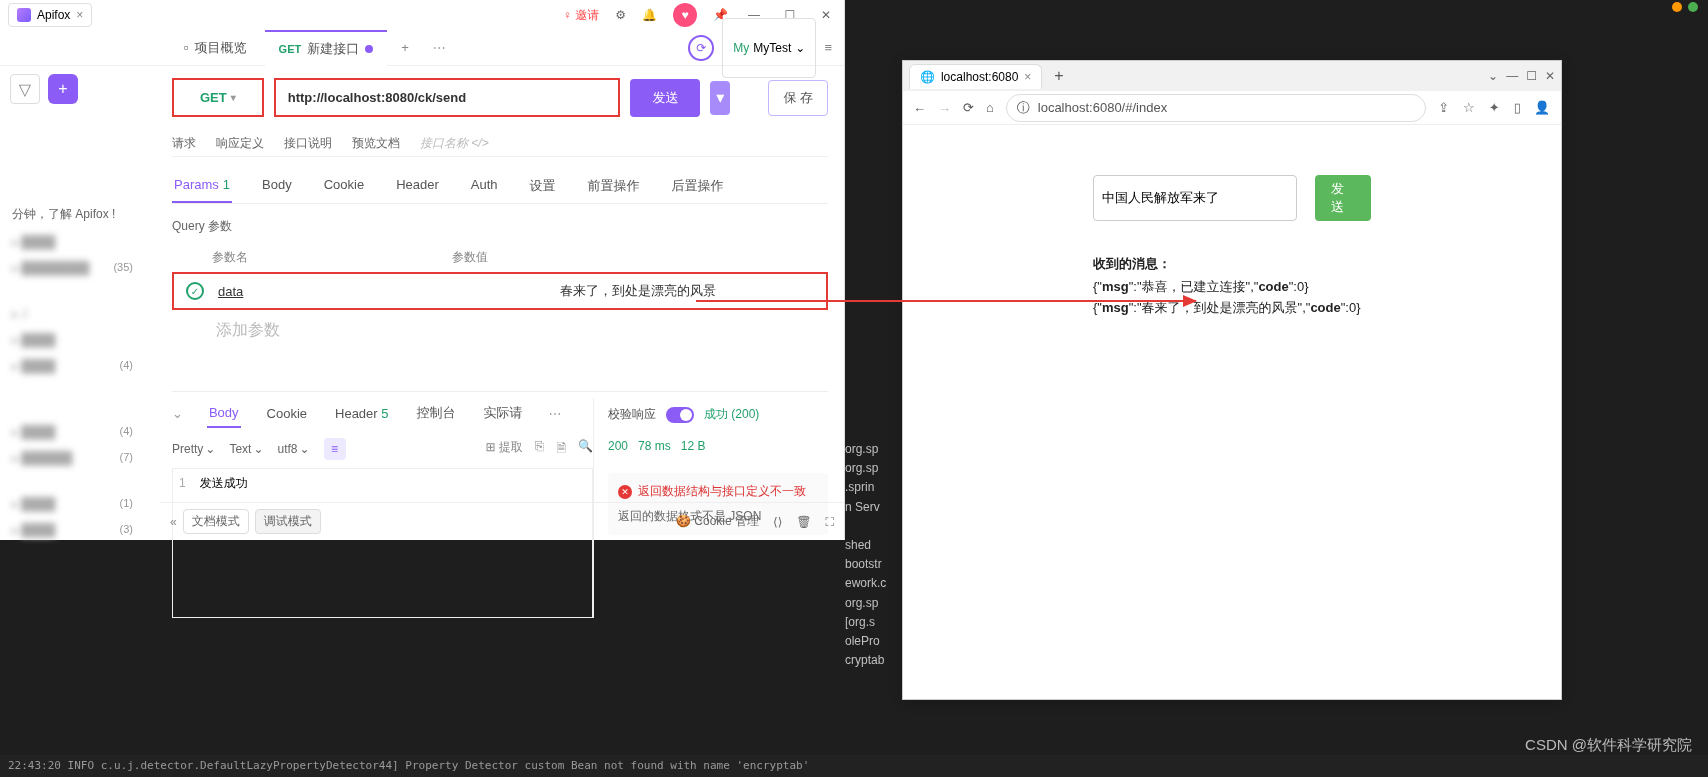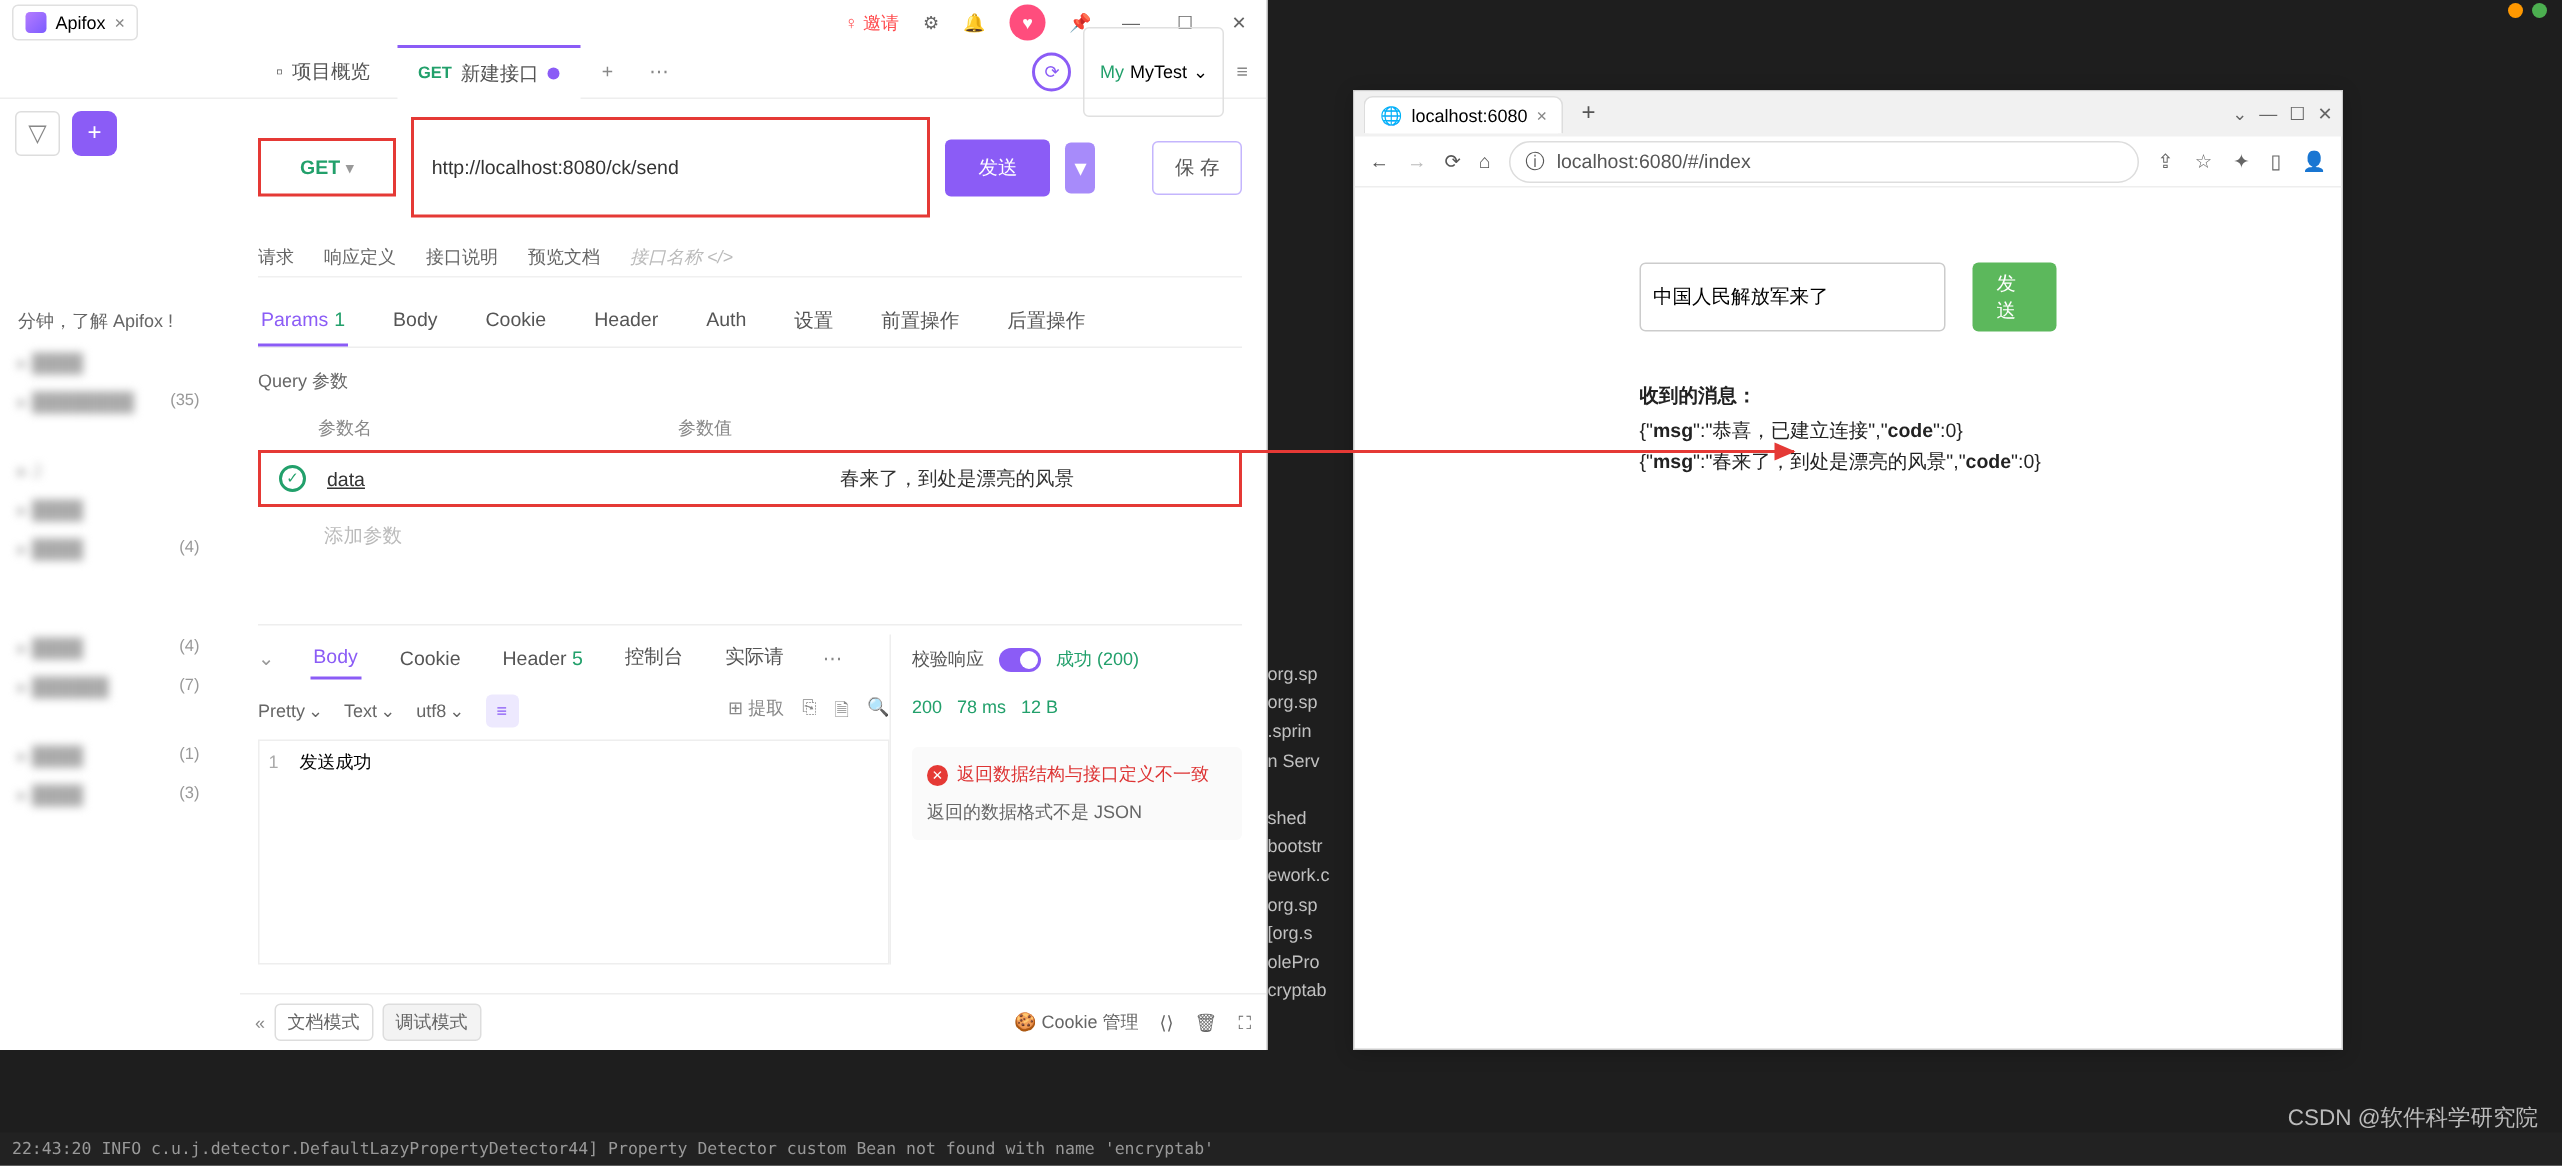--- a/index.html
+++ b/index.html
@@ -1,19 +1,19 @@
 <!DOCTYPE html>
 <html><head>
 <meta charset="utf-8">
 <style>
 * { margin:0; padding:0; box-sizing:border-box; font-family:-apple-system,"Microsoft YaHei",sans-serif; }
 body { background:#fff; width:1708px; height:777px; overflow:hidden; position:relative; }
 
 
-.apifox { width:845px; height:700px; background:#fff; position:relative; border-right:1px solid #ddd; }
+.apifox { width:845px; height:540px; background:#fff; position:relative; border-right:1px solid #ddd; }
 .titlebar { height:30px; display:flex; align-items:center; padding:0 8px; font-size:12px; }
 .tab-title { display:flex; align-items:center; gap:6px; padding:4px 8px; border:1px solid #e0e0e0; border-radius:4px; }
 .tab-title .dot { width:14px; height:14px; border-radius:3px; background:linear-gradient(135deg,#b57cff,#7c5cff); }
 .tab-close { color:#888; cursor:pointer; }
 .titlebar-right { margin-left:auto; display:flex; align-items:center; gap:16px; color:#666; }
 .invite { color:#ff4d4f; }
 .heart-icon { width:24px; height:24px; border-radius:50%; background:#ff4d7d; display:inline-flex; align-items:center; justify-content:center; color:#fff; }
 .winbtn { width:20px; text-align:center; color:#666; cursor:pointer; }
 
 .toptabs { height:36px; display:flex; align-items:center; border-bottom:1px solid #eee; padding-left:170px; gap:4px; font-size:13px; }
@@ -32,42 +32,42 @@
 .plus-btn { width:30px; height:30px; background:#8b5cf6; border-radius:6px; color:#fff; display:flex; align-items:center; justify-content:center; font-size:16px; }
 
 .sidebar-list { position:absolute; left:0; top:200px; width:145px; font-size:12px; color:#666; padding-left:8px; }
 .sidebar-row { display:flex; gap:6px; padding:6px 4px; }
 .blur { filter:blur(3px); color:#aaa; }
 .count { color:#999; font-size:11px; margin-left:auto; padding-right:8px; }
 
 .main { margin-left:160px; padding:12px 16px 0 12px; }
 .urlrow { display:flex; gap:10px; align-items:center; }
 .method-box { border:2px solid #e53935; padding:10px 26px; color:#22a06b; font-weight:600; font-size:13px; display:flex; align-items:center; gap:4px; }
-.url-box { border:2px solid #e53935; flex:1; padding:24px 12px; font-size:13px; color:#333; }
+.url-box { border:2px solid #e53935; flex:1; padding:10px 12px; font-size:13px; color:#333;font-weight:bold; }
 .send-btn { background:#8b5cf6; color:#fff; padding:10px 22px; border-radius:4px; font-size:13px; cursor:pointer; display:flex; align-items:center; gap:6px; }
 .send-arrow { width:20px; height:34px; display:flex; align-items:center; justify-content:center; background:#a78bfa; border-radius:4px; color:#fff; }
 .save-btn { border:1px solid #c4b5fd; padding:8px 14px; border-radius:4px; font-size:13px; color:#555;margin-left:28px; }
 
 .subtabs { display:flex; gap:20px; margin-top:14px; font-size:12px; color:#666; padding:4px 0; border-bottom:1px solid #f0f0f0; }
 .subtabs .placeholder { color:#bbb; font-style:italic; }
 
 .paramtabs { display:flex; gap:28px; margin-top:12px; font-size:13px; color:#555; border-bottom:1px solid #eee;text-align:right; }
 .paramtab { padding:8px 2px; cursor:pointer; }
 .paramtab.active { color:#8b5cf6; border-bottom:2px solid #8b5cf6; }
 .paramtab .cnt { color:#22a06b; margin-left:4px; }
 
 .query-label { font-size:12px; color:#666; margin:14px 0 8px; }
 .table-head { display:flex; font-size:12px; color:#888; padding:6px 0 6px 40px; }
 .table-head .c1 { width:240px; }
 .param-row { border:2px solid #e53935; display:flex; align-items:center; padding:8px 8px 8px 12px; font-size:13px; }
 .check-circle { width:18px; height:18px; border-radius:50%; border:2px solid #22a06b; color:#22a06b; display:flex; align-items:center; justify-content:center; font-size:10px; margin-right:14px; }
 .param-name { width:240px; color:#333;text-decoration:underline; }
 .param-value { flex:1; text-align:center; color:#333; }
 .row-actions { display:flex; gap:10px; color:#aaa; font-size:12px; align-items:center; margin-left:40px; }
-.add-param { padding:10px 0 10px 44px; font-size:13px; color:#bbb; }
+.add-param { padding:10px 0 10px 44px; font-size:16px; color:#bbb; }
 
 .resp-section { margin-top:40px; border-top:1px solid #eee; padding-top:6px; display:flex; gap:0; }
 .resp-left { flex:1; }
 .resp-tabs { display:flex; gap:24px; font-size:13px; color:#555; align-items:center; }
 .resp-tabs .chev { color:#999; }
 .resp-tab { padding:6px 2px; cursor:pointer; }
 .resp-tab.active { color:#8b5cf6; border-bottom:2px solid #8b5cf6; }
 .resp-tab .cnt { color:#22a06b; }
 .resp-toolbar { display:flex; gap:14px; margin-top:10px; font-size:12px; color:#666; align-items:center; }
 .resp-toolbar .sel { display:flex; align-items:center; gap:2px; }

